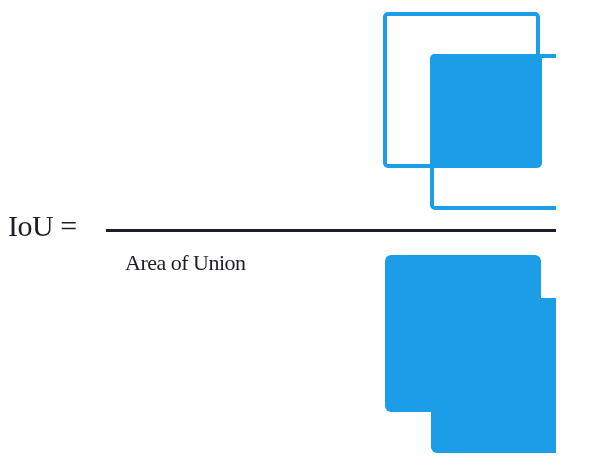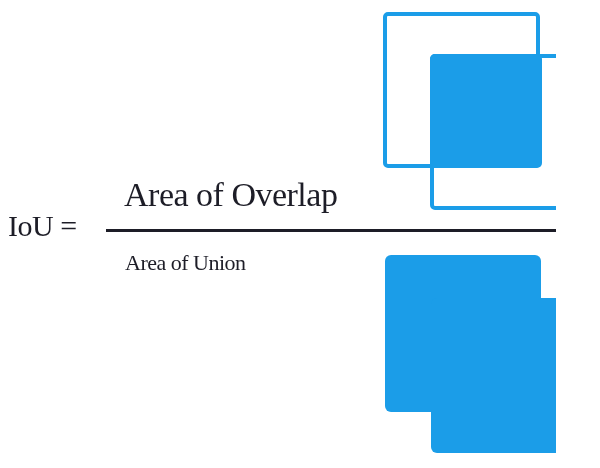--- a/index.html
+++ b/index.html
@@ -71,21 +71,20 @@
   .union-box-a{ left:385px; top:255px; width:156px; height:157px; }
   .union-box-b{ left:431px; top:298px; width:156px; height:155px; }
 </style>
 </head>
 <body>
 
 <div class="canvas">
 
   <div class="txt lhs">IoU =</div>
 
-  <div class="txt numerator">Area of Overlap</div>
 
   <div class="fraction-bar"></div>
 
   <div class="txt denominator">Area of Union</div>
 
   <div>
     <div class="box-outline box-a-outline"></div>
     <div class="box-outline box-b-outline"></div>
     <div class="intersection-fill"></div>
   </div>

